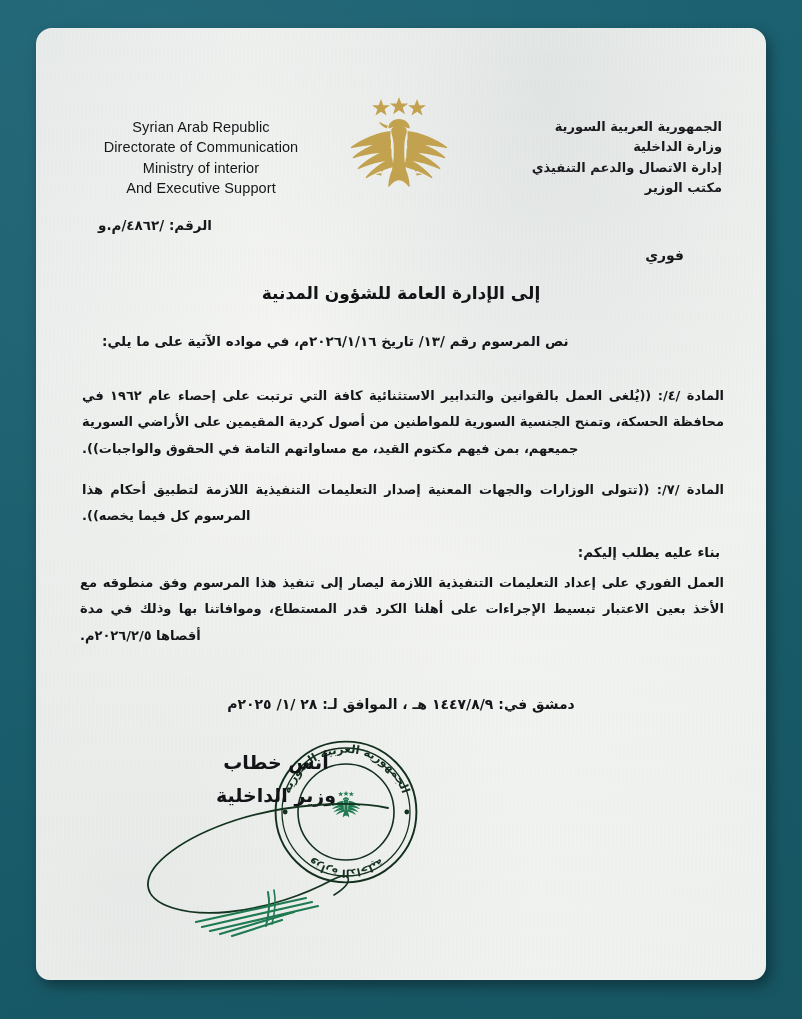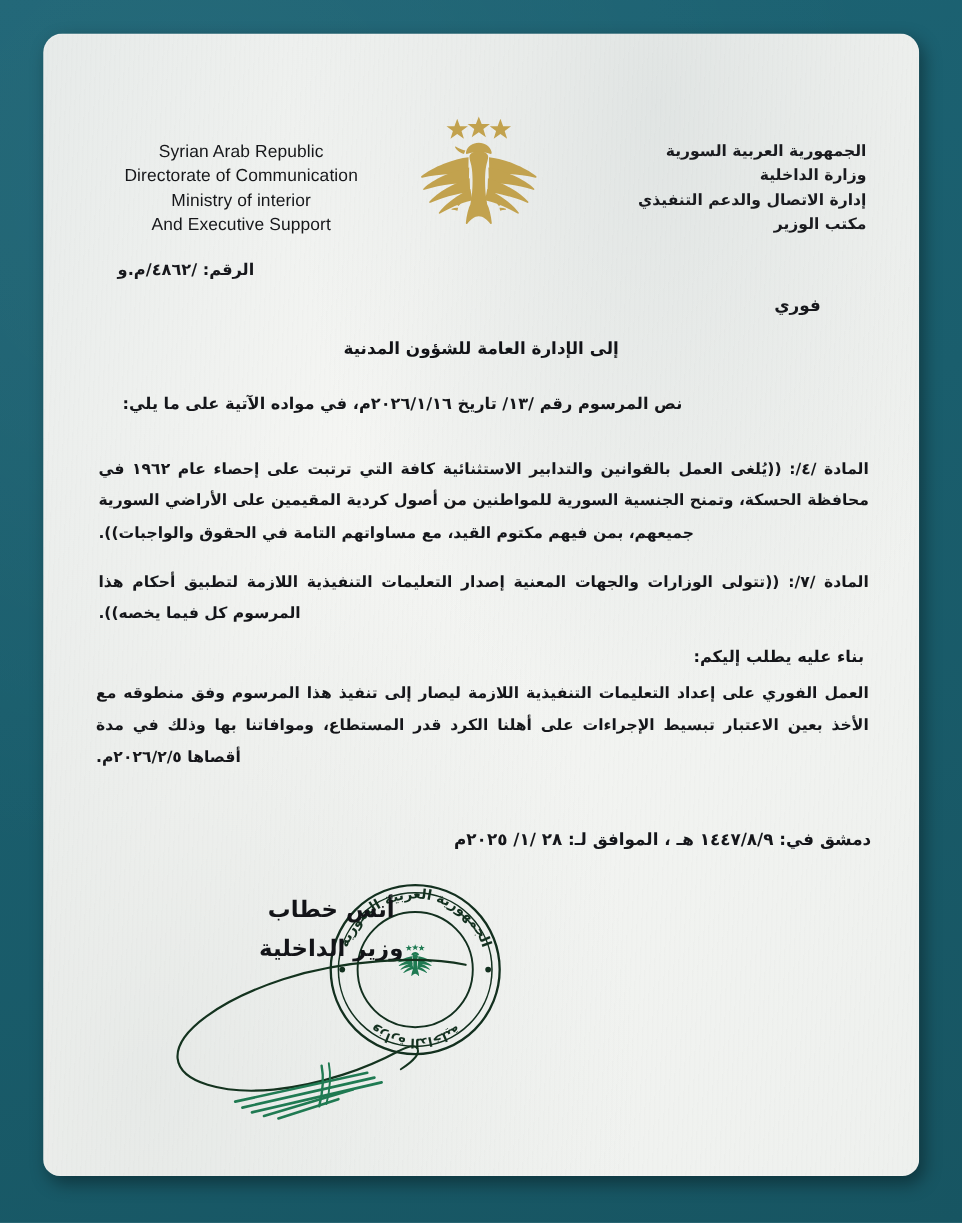--- a/index.html
+++ b/index.html
@@ -107,21 +107,21 @@
     font-weight: 700;
     color: #17181c;
     margin-top: 14px;
     padding-right: 42px;
   }
 
   .addressee {
     direction: rtl;
     text-align: center;
     font-family: "DejaVu Sans", "Liberation Sans", sans-serif;
-    font-size: 14px;
+    font-size: 17px;
     font-weight: 700;
     color: #121317;
     margin-top: 20px;
     letter-spacing: 0.2px;
   }
 
   
   .body-block {
     direction: rtl;
     text-align: justify;
@@ -161,20 +161,21 @@
     line-height: 2.05;
     text-align: justify;
     text-align-last: left;
     padding-left: 4px;
     padding-right: 2px;
   }
 
   
   .dateline {
     direction: rtl;
+    text-align: center;
     font-family: "DejaVu Sans", "Liberation Sans", sans-serif;
     font-size: 14px;
     font-weight: 700;
     color: #15161a;
     margin-top: 46px;
     letter-spacing: 0.2px;
   }
 
   
   .signature-area {

